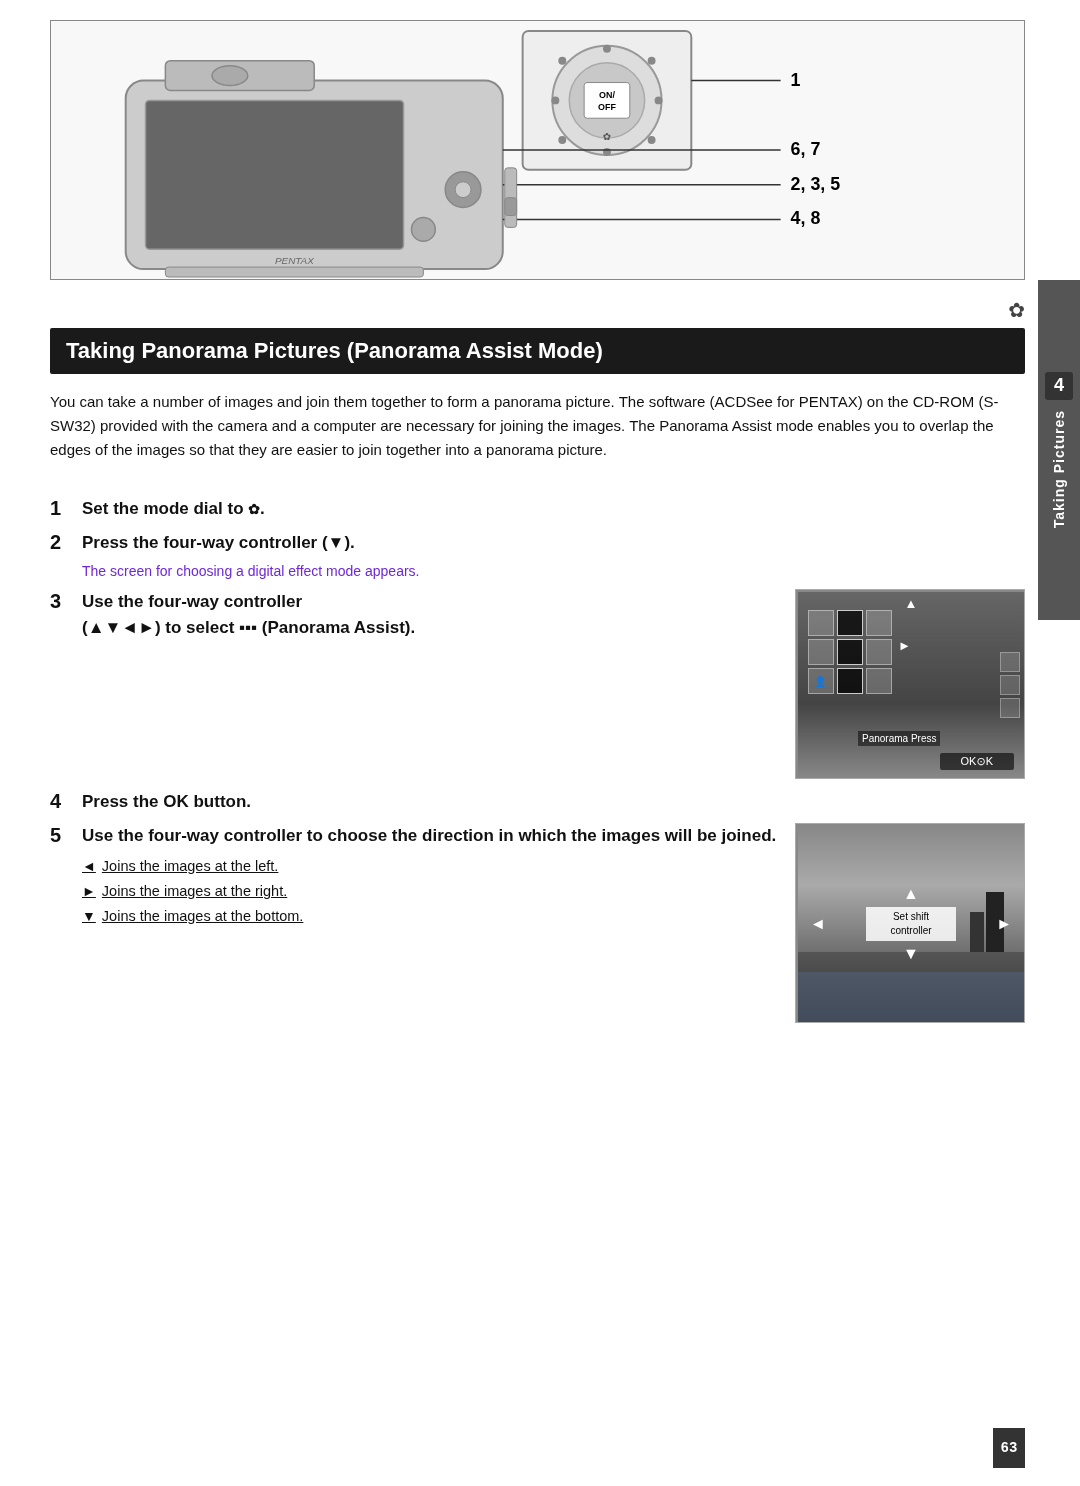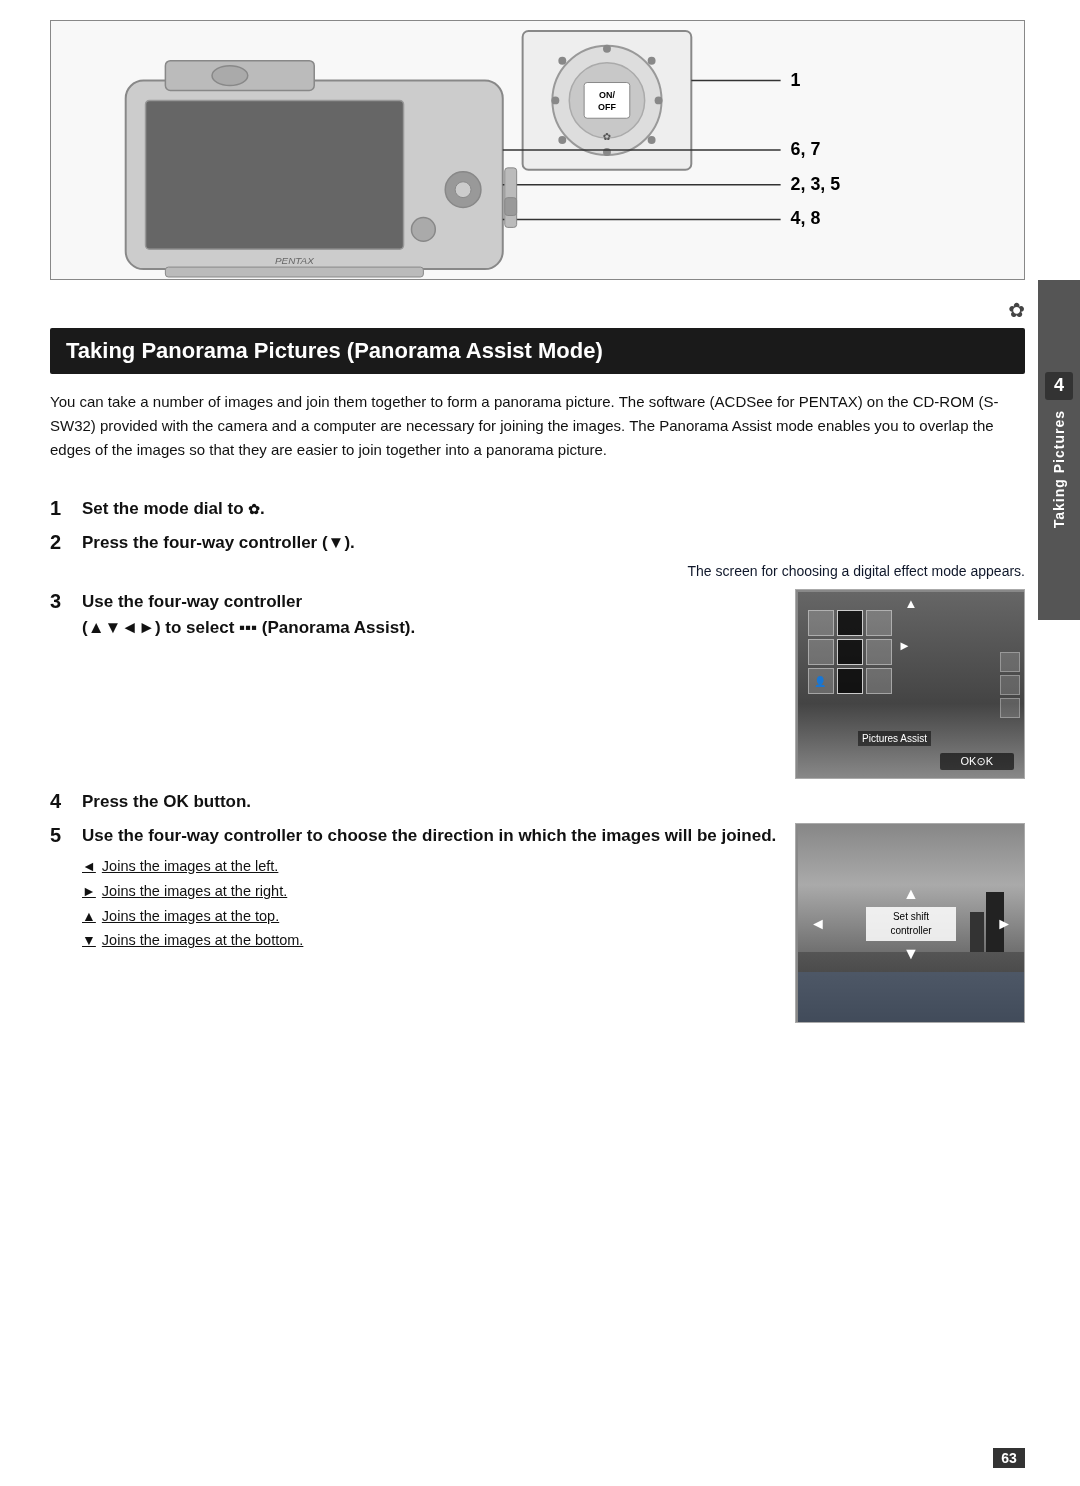--- a/index.html
+++ b/index.html
@@ -60,24 +60,25 @@
     
     .page-number {
       position: absolute;
       bottom: 18px;
       right: 55px;
       background: #333;
       color: #fff;
       font-size: 14px;
       font-weight: bold;
       width: 32px;
-      height: 20px;
+      height: 40px;
       display: flex;
       align-items: center;
       justify-content: center;
+      font-family: Liberation Mono, monospace;
     }
 
     
     .main-content {
       position: absolute;
       left: 50px;
       top: 20px;
       right: 55px;
       bottom: 50px;
     }
@@ -135,24 +136,23 @@
       padding-top: 1px;
     }
     .step-text {
       font-size: 17px;
       font-weight: bold;
       line-height: 1.5;
       flex: 1;
     }
     .step-sub {
       font-size: 14px;
-      color: #0f172a;
+      color: #6d28d9;
       margin-left: 32px;
       margin-bottom: 10px;
-      text-align: right;
     }
 
     
     .step3-row {
       display: flex;
       align-items: flex-start;
       margin-bottom: 10px;
     }
     .step3-text {
       flex: 1;
@@ -453,21 +453,21 @@
 
             <div class="pano-cell" style="display:flex;align-items:center;justify-content:center;">
                 <span style="color:#fff;font-size:10px;">👤</span>
               </div>
             <div class="pano-cell active"></div>
             <div class="pano-cell"></div>
           </div>
 
           <div style="position:absolute;top:46px;left:100px;color:#fff;font-size:13px;">►</div>
 
-          <div class="pano-label">Pictures Assist</div>
+          <div class="pano-label">Panorama Press</div>
 
           <div class="pano-ok">OK⊙K</div>
         </div>
       </div>
     </div>
 
     <div class="step">
       <span class="step-number">4</span>
       <span class="step-text">Press the OK button.</span>
     </div>
@@ -475,21 +475,20 @@
     <div class="step5-row">
       <div class="step5-text">
         <div class="step" style="margin-bottom:6px;">
           <span class="step-number">5</span>
           <span class="step-text">Use the four-way controller to choose the direction in which the images will be joined.</span>
         </div>
 
         <ul class="bullet-list">
           <li data-bullet="◄">Joins the images at the left.</li>
           <li data-bullet="►">Joins the images at the right.</li>
-          <li data-bullet="▲">Joins the images at the top.</li>
           <li data-bullet="▼">Joins the images at the bottom.</li>
         </ul>
       </div>
 
       <div class="step5-image">
         <div class="shift-screen">
 
           <div style="position:absolute;bottom:0;left:0;right:0;height:70px;background:linear-gradient(to top,#333,#555);"></div>
 
           <div style="position:absolute;bottom:70px;right:20px;width:18px;height:60px;background:#222;"></div>

